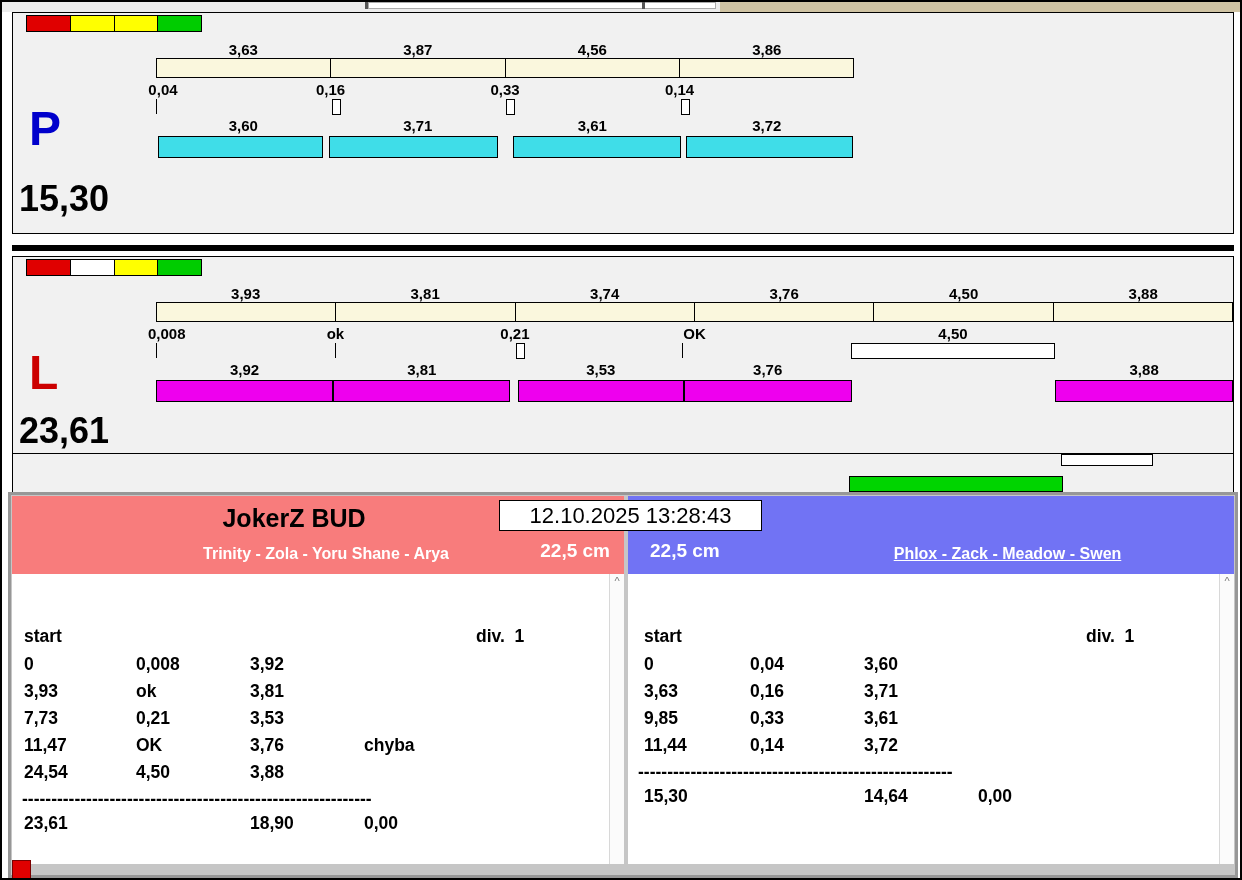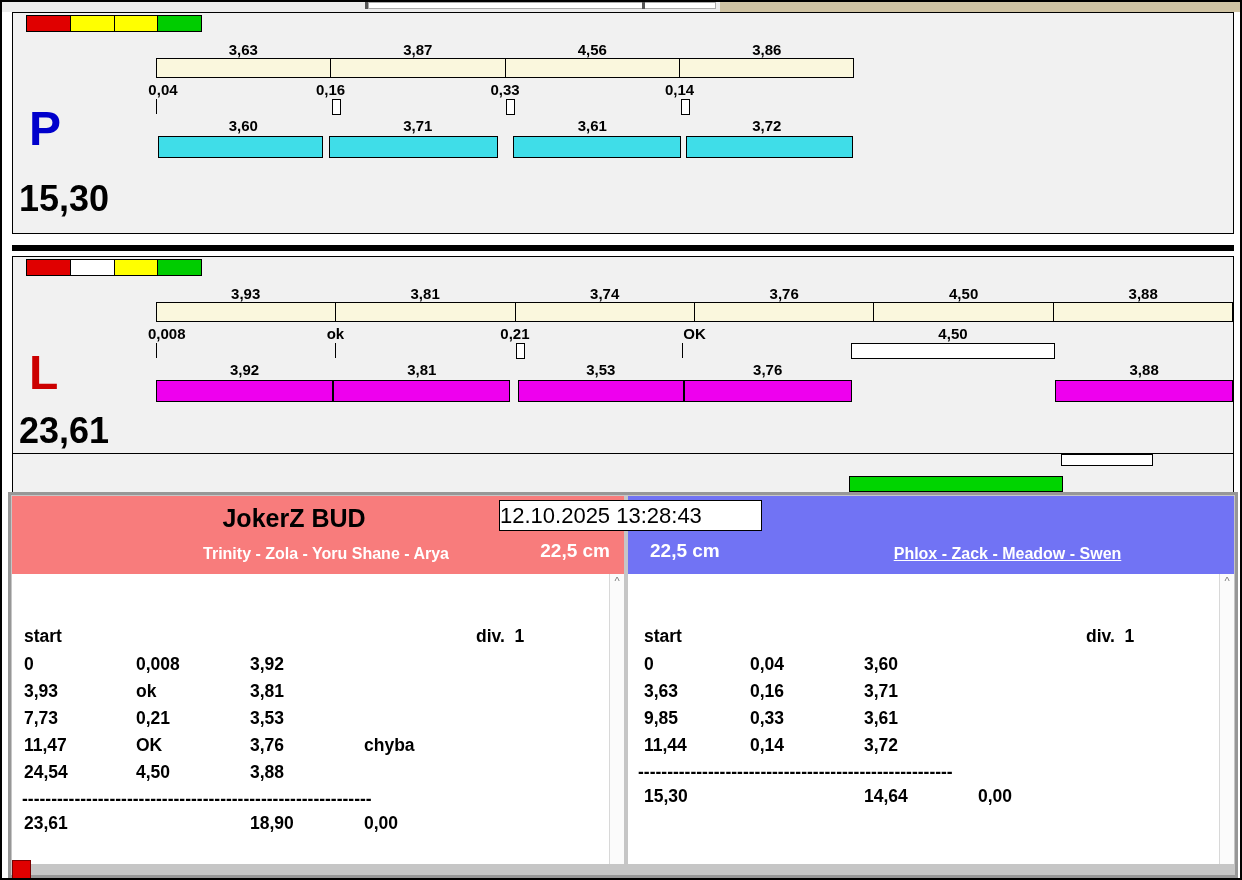--- a/index.html
+++ b/index.html
@@ -71,21 +71,21 @@
   .trow { position:relative; height:27px; font-size:17.5px; font-weight:bold; color:#000; }
   .trow.head { height:28px;margin-top:40px; }
   .trow.sep  { height:24px; }
   .trow span { position:absolute; top:0; white-space:pre; }
   .cA { left:12px; } .cB { left:124px; } .cC { left:238px; } .cD { left:352px; } .cDiv { left:464px; }
   .team.right .cA { left:16px; } .team.right .cB { left:122px; } .team.right .cC { left:236px; }
   .team.right .cD { left:350px; } .team.right .cDiv { left:458px; }
   .sep-line { left:10px; letter-spacing:0; }
   .scrollbar { position:absolute; right:0; top:0; bottom:0; width:15px; background:#fbfbfb; border-left:1px solid #d8d8d8; text-align:center; }
   .scrollbar .up { font-size:11px; color:#777; line-height:14px; display:block; }
-  #datebox { position:absolute; left:488px; top:5px; width:263px; height:31px; background:#fff; border:1px solid #000; font-size:22px; color:#000; text-align:left; line-height:29px; z-index:5; white-space:nowrap; }
+  #datebox { position:absolute; left:488px; top:5px; width:263px; height:31px; background:#fff; border:1px solid #000; font-size:22px; color:#000; text-align:center; line-height:29px; z-index:5; white-space:nowrap; }
 
   #corner-red { position:absolute; left:10px; top:858px; width:19px; height:19px; background:#e00000; border:1px solid #7a0000; z-index:6; }
 </style>
 </head>
 <body>
 
 <div id="screen">
 
   <div id="top-strip">
     <div class="slot"></div>

